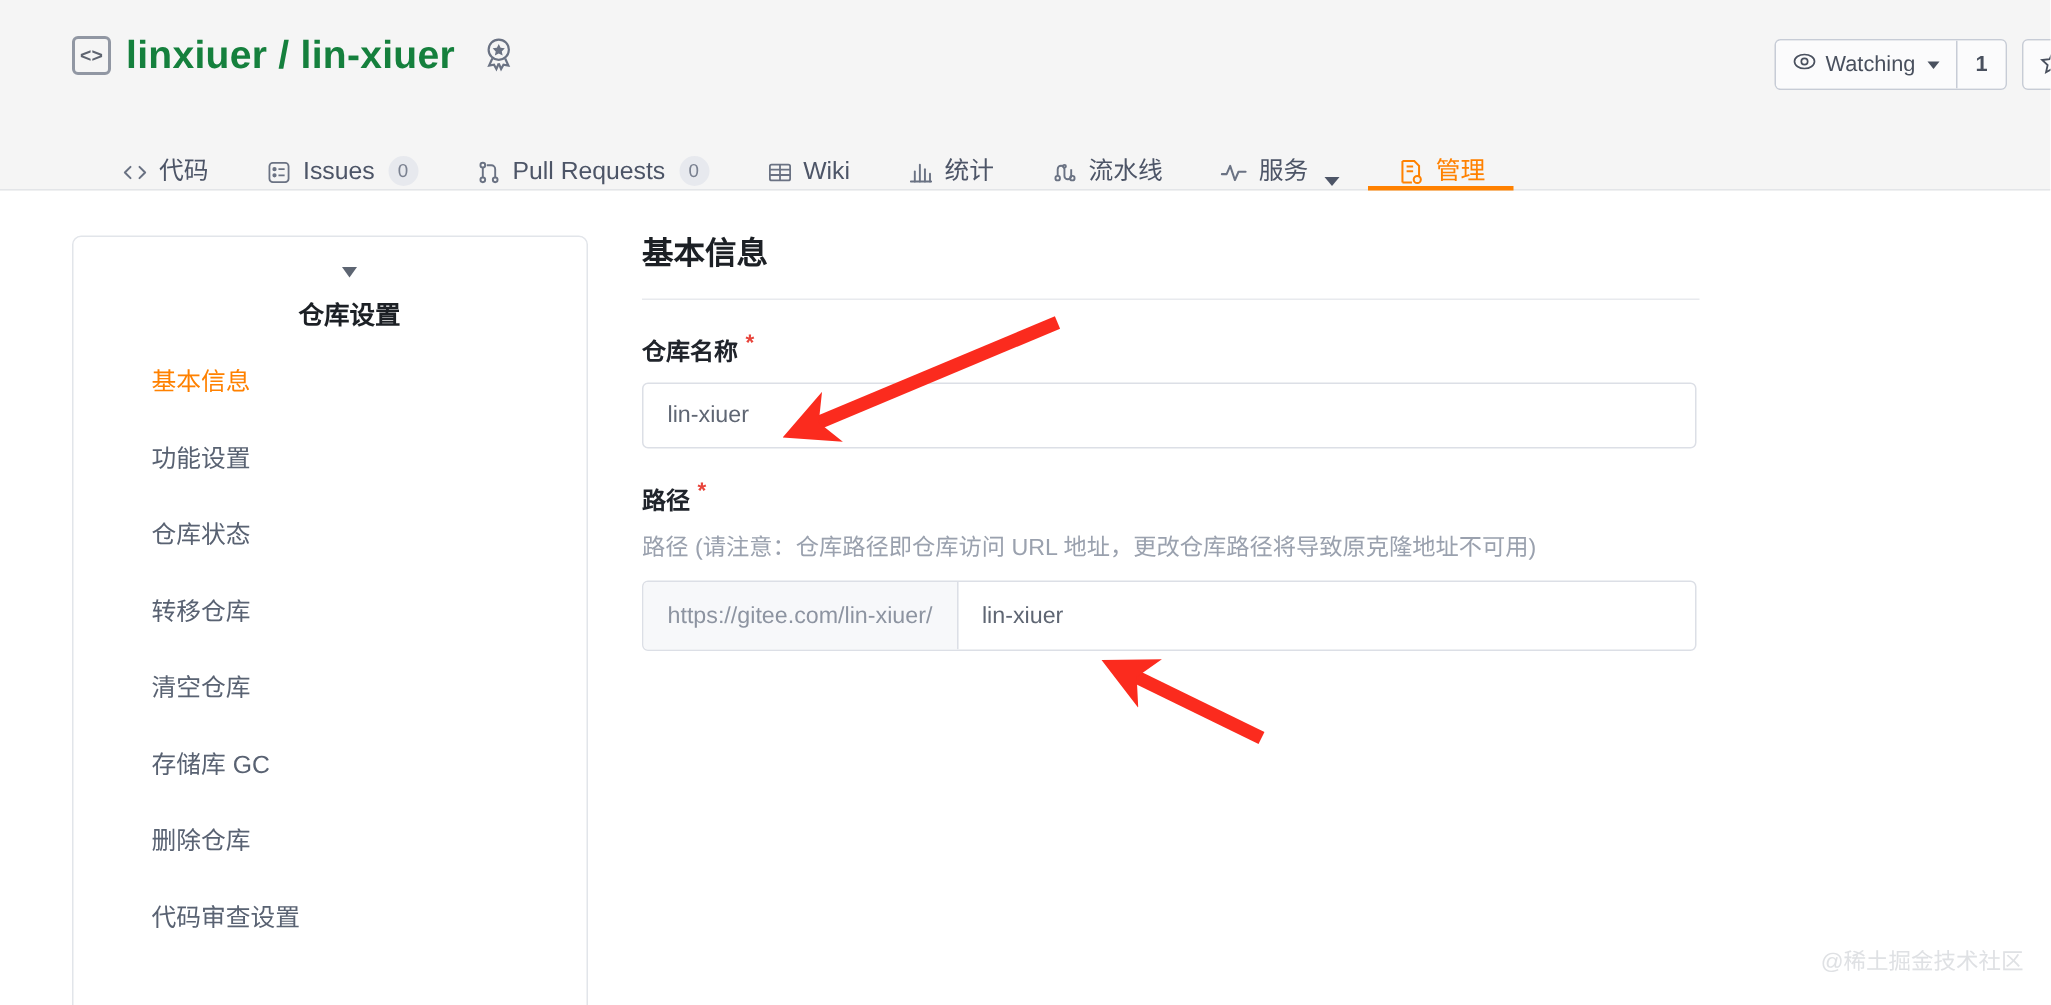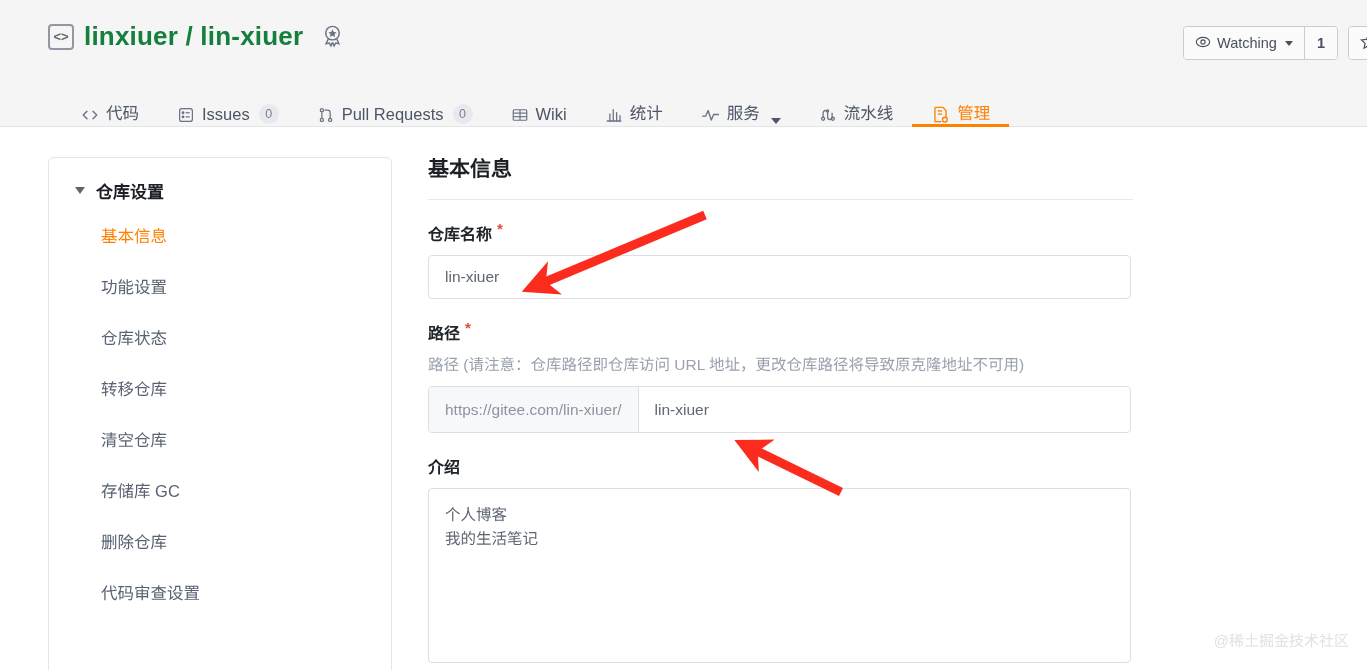--- a/index.html
+++ b/index.html
@@ -107,21 +107,21 @@
     width: 344px; height: 560px;
     background: #fff;
     border: 1px solid #e2e5ea;
     border-radius: 6px;
     padding-top: 14px;
     overflow: hidden;
   }
   .sidebar-group-head {
     display: flex; align-items: center; gap: 11px;
     padding: 6px 0 6px 26px;
-    font-size: 17px; font-weight: bold; color: #1c2025;
+    font-size: 17px; font-weight: bold; color: #1c2025; flex-direction: column;
   }
   .group-caret {
     width: 0; height: 0;
     border-left: 5.5px solid transparent;
     border-right: 5.5px solid transparent;
     border-top: 7px solid #5d6572;
   }
   .sidebar-item {
     display: block;
     padding: 13.5px 0 13.5px 52px;
@@ -306,38 +306,38 @@
             <line x1="11" y1="20" x2="11" y2="5"></line>
             <line x1="15.5" y1="20" x2="15.5" y2="9"></line>
             <line x1="20" y1="20" x2="20" y2="13"></line>
           </svg>
         </span>
         <span>统计</span>
       </div>
 
       <div class="nav-tab">
         <span class="tab-icon">
-          <svg width="19" height="19" viewBox="0 0 24 24" fill="none" stroke="currentColor" stroke-width="1.7" stroke-linecap="round" stroke-linejoin="round">
-            <polyline points="2,14 6,14 9,7 13,19 16,12 22,12"></polyline>
-          </svg>
-        </span>
-        <span>服务</span>
-        <span class="tab-caret"></span>
-      </div>
-
-      <div class="nav-tab">
-        <span class="tab-icon">
           <svg width="18" height="18" viewBox="0 0 24 24" fill="none" stroke="currentColor" stroke-width="1.7">
             <circle cx="5.5" cy="17" r="2"></circle>
             <circle cx="18.5" cy="17" r="2"></circle>
             <path d="M5.5 15 V9 a3 3 0 0 1 6 0 v6 a3 3 0 0 0 6 0 V9"></path>
             <circle cx="11.5" cy="6.5" r="1.3"></circle>
           </svg>
         </span>
         <span>流水线</span>
+      </div>
+
+      <div class="nav-tab">
+        <span class="tab-icon">
+          <svg width="19" height="19" viewBox="0 0 24 24" fill="none" stroke="currentColor" stroke-width="1.7" stroke-linecap="round" stroke-linejoin="round">
+            <polyline points="2,14 6,14 9,7 13,19 16,12 22,12"></polyline>
+          </svg>
+        </span>
+        <span>服务</span>
+        <span class="tab-caret"></span>
       </div>
 
       <div class="nav-tab active">
         <span class="tab-icon">
           <svg width="19" height="19" viewBox="0 0 24 24" fill="none" stroke="currentColor" stroke-width="1.7">
             <path d="M5 3 h10 l4 4 v9"></path>
             <line x1="5" y1="3" x2="5" y2="21"></line>
             <line x1="5" y1="21" x2="13" y2="21"></line>
             <line x1="8.5" y1="7.5" x2="14" y2="7.5"></line>
             <line x1="8.5" y1="11.5" x2="14" y2="11.5"></line>
@@ -383,27 +383,20 @@
         <span>路径</span>
         <span class="req">*</span>
       </div>
       <div class="field-hint">路径 (请注意：仓库路径即仓库访问 URL 地址，更改仓库路径将导致原克隆地址不可用)</div>
       <div class="input-group">
         <div class="input-prefix">https://gitee.com/lin-xiuer/</div>
         <div class="input-group-field" placeholder="路径">lin-xiuer</div>
       </div>
     </div>
 
-    <div class="field">
-      <div class="field-label">
-        <span>介绍</span>
-      </div>
-      <div class="textarea" placeholder="介绍">个人博客
-我的生活笔记</div>
-    </div>
 
   </div>
 
   <svg class="annot">
     <defs>
       <marker id="arrowhead" markerWidth="4" markerHeight="4" refX="1.2" refY="2" orient="auto" markerUnits="strokeWidth">
         <polygon points="0,0 4,2 0,4 1.1,2" fill="#fb2b1e"></polygon>
       </marker>
     </defs>
     <line x1="705" y1="215" x2="545" y2="282" stroke="#fb2b1e" stroke-width="9" marker-end="url(#arrowhead)"></line>

